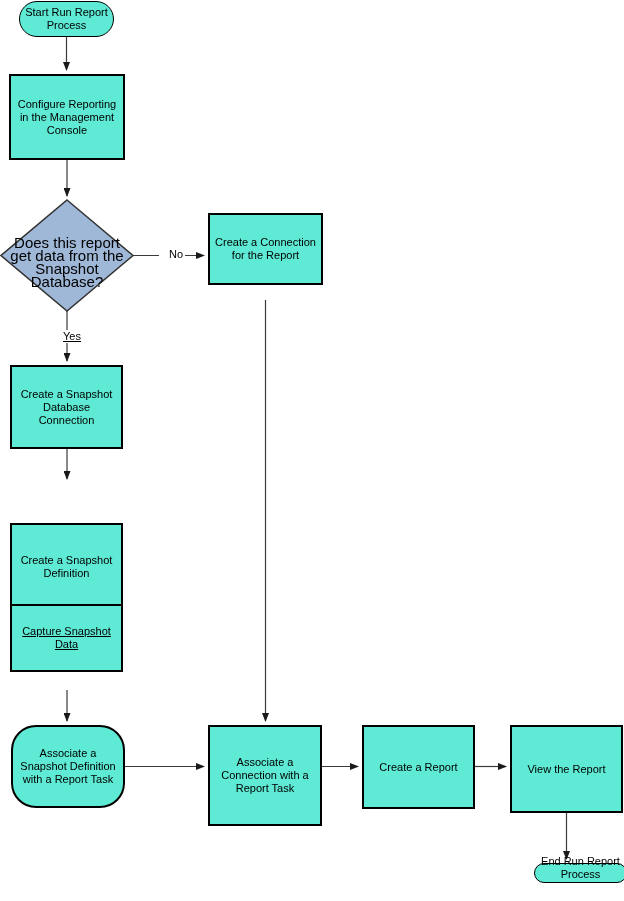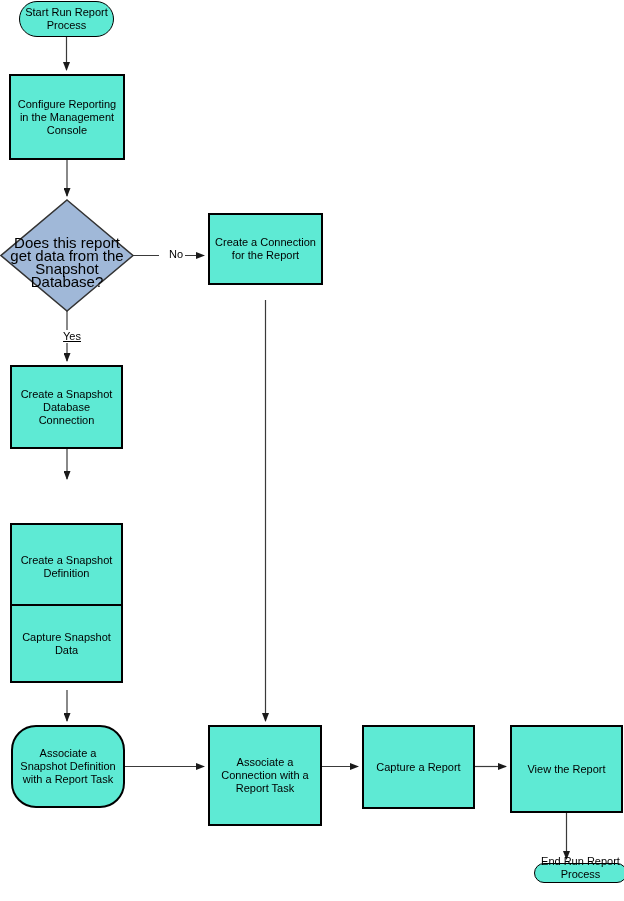--- a/index.html
+++ b/index.html
@@ -104,34 +104,34 @@
   </div>
 
   <div class="node" style="left:10px; top:365px; width:113px; height:84px;">
     <span>Create a Snapshot Database Connection</span>
   </div>
 
   <div class="node" style="left:10px; top:483px; width:113px; height:87px;margin-top:40px;">
     <span>Create a Snapshot Definition</span>
   </div>
 
-  <div class="node" style="left:10px; top:604px; width:113px; height:79px;">
+  <div class="node" style="left:10px; top:604px; width:113px; height:68px;text-decoration:underline;">
     <span>Capture Snapshot Data</span>
   </div>
 
   <div class="node" style="left:11px; top:725px; width:114px; height:83px;border-radius:25px;">
     <span>Associate a Snapshot Definition with a Report Task</span>
   </div>
 
   <div class="node" style="left:208px; top:725px; width:114px; height:101px;">
     <span>Associate a Connection with a Report Task</span>
   </div>
 
   <div class="node" style="left:362px; top:725px; width:113px; height:84px;">
-    <span>Capture a Report</span>
+    <span>Create a Report</span>
   </div>
 
   <div class="node" style="left:510px; top:725px; width:113px; height:88px;">
     <span>View the Report</span>
   </div>
 
   <div class="node terminator" style="left:534px; top:863px; width:93px; height:20px; border-radius:17px;align-items:flex-end;">
     <span>End Run Report Process</span>
   </div>
 

